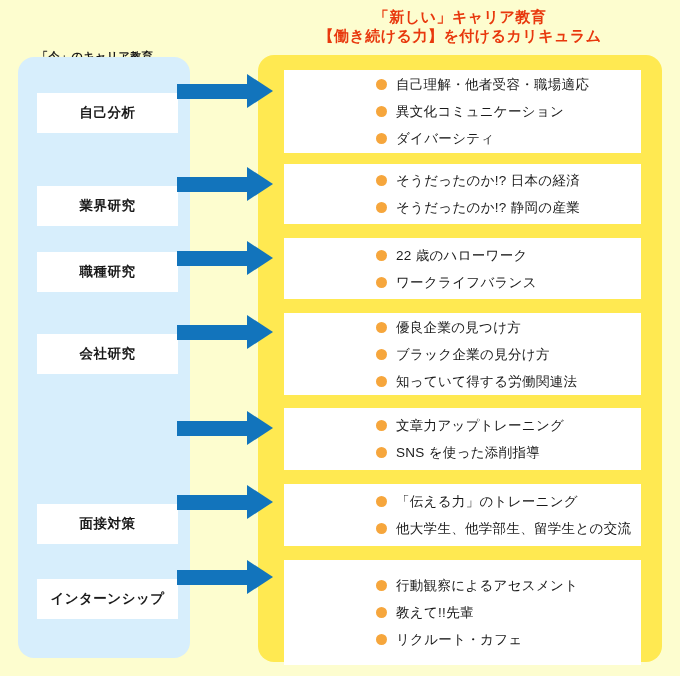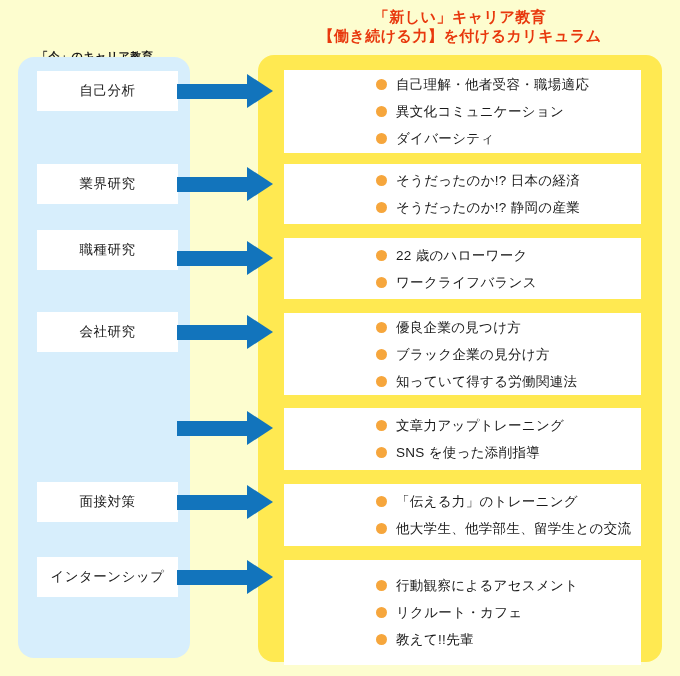--- a/index.html
+++ b/index.html
@@ -51,22 +51,23 @@
   }
   .left-box{
     position:absolute;
     left:37px;
     width:141px; height:40px;
     background:#FFFFFF;
     display:flex;
     align-items:center;
     justify-content:center;
     font-size:13.5px;
-    font-weight:400;
+    font-weight:700;
     letter-spacing:.5px;
+    margin-top:22px;
   }
   .arrow{
     position:absolute;
     left:177px;
     height:34px;
     display:flex;
     align-items:center;
   }
   .arrow .shaft{
     width:70px; height:15px;
@@ -241,21 +242,21 @@
     <div class="shaft"></div>
     <div class="head"></div>
   </div>
   <div class="right-box" style="top:560px;height:105px">
     <div class="item">
       <span class="bullet"></span>
       <span>行動観察によるアセスメント</span>
     </div>
     <div class="item">
       <span class="bullet"></span>
+      <span>教えて!!先輩</span>
+    </div>
+    <div class="item">
+      <span class="bullet"></span>
       <span>リクルート・カフェ</span>
     </div>
-    <div class="item">
-      <span class="bullet"></span>
-      <span>教えて!!先輩</span>
-    </div>
   </div>
 
 </div>
 
 </body></html>

